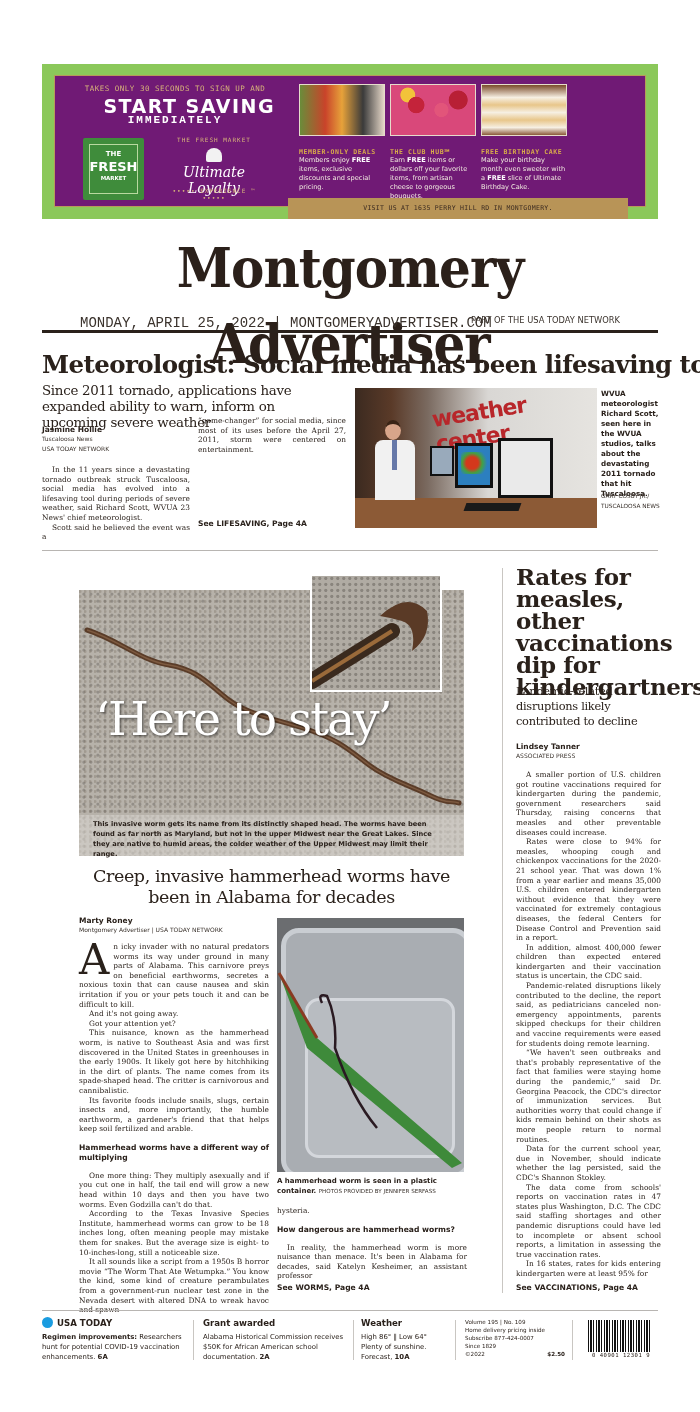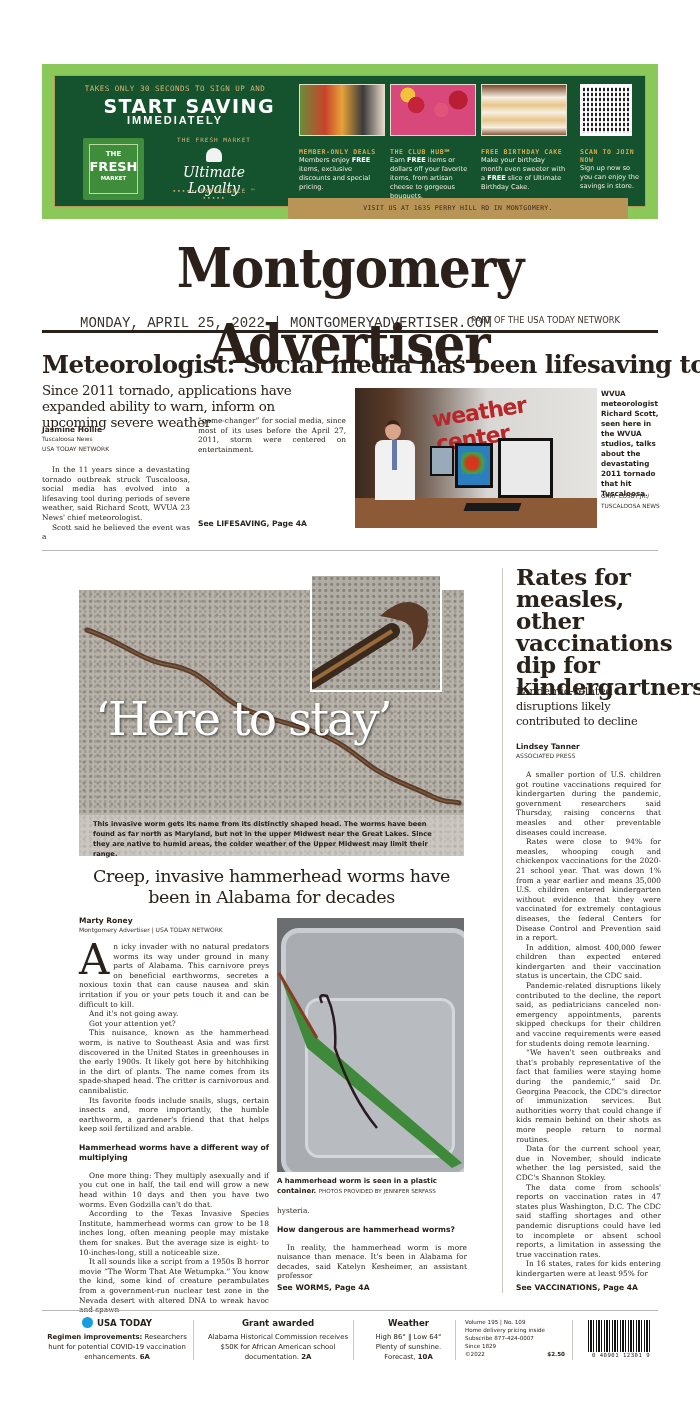--- a/index.html
+++ b/index.html
@@ -1,24 +1,24 @@
 <!DOCTYPE html>
 <html><head>
 <meta charset="utf-8">
 <style>
   * { box-sizing: border-box; margin: 0; padding: 0; }
   html, body { width: 700px; height: 1412px; background: #ffffff; overflow: hidden; }
   body { position: relative; font-family: "DejaVu Serif", serif; color: #2a211b; }
 
   
   .ad { position: absolute; left: 42px; top: 64px; width: 616px; height: 155px; background: #8bc85a; }
-  .ad-inner { position: absolute; left: 12px; top: 11px; width: 592px; height: 132px; background: #14532d; border: 1px solid #b79a5a; padding-left: 13px; }
+  .ad-inner { position: absolute; left: 12px; top: 11px; width: 592px; height: 132px; background: #701a75; border: 1px solid #b79a5a; padding-left: 13px; }
   .ad-kicker { position: absolute; left: 20px; top: 8px; width: 200px; text-align: center; font-family: "DejaVu Sans Mono", monospace; font-size: 7.5px; letter-spacing: 0.5px; color: #d7b47a; }
   .ad-h1 { position: absolute; left: 20px; top: 19px; width: 200px; text-align: right; font-family: "DejaVu Sans", sans-serif; font-weight: bold; font-size: 19px; color: #fff; letter-spacing: 1.5px; }
-  .ad-h2 { position: absolute; left: 20px; top: 38px; width: 200px; text-align: center; font-family: Liberation Sans, sans-serif; font-weight: bold; font-size: 11px; color: #fff; letter-spacing: 2px; }
+  .ad-h2 { position: absolute; left: 20px; top: 38px; width: 200px; text-align: center; font-family: Liberation Mono, monospace; font-weight: bold; font-size: 11px; color: #fff; letter-spacing: 2px; }
   .fm-logo { position: absolute; left: 28px; top: 62px; width: 61px; height: 62px; background: #3f8c3b; border-radius: 2px; }
   .fm-logo .frame { position: absolute; left: 6px; top: 6px; right: 6px; bottom: 6px; border: 1px solid #b9d9a0; }
   .fm-logo .t1 { position: absolute; top: 12px; width: 100%; text-align: center; font-family: "DejaVu Sans", sans-serif; font-size: 7px; color: #fff; font-weight: bold; }
   .fm-logo .t2 { position: absolute; top: 21px; width: 100%; text-align: center; font-family: "DejaVu Sans", sans-serif; font-size: 13px; color: #fff; font-weight: bold; }
   .fm-logo .t3 { position: absolute; top: 37px; width: 100%; text-align: center; font-family: "DejaVu Sans", sans-serif; font-size: 5.5px; color: #fff; font-weight: bold; }
   .loyalty { position: absolute; left: 104px; top: 58px; width: 110px; height: 70px; }
   .loyalty .arc { position: absolute; top: 2px; width: 100%; text-align: center; font-family: "DejaVu Sans Mono", monospace; font-size: 6px; color: #d7b47a; letter-spacing: 1px; }
   .loyalty .hat { position: absolute; left: 47px; top: 14px; width: 16px; height: 14px; background: #f2f2f2; border-radius: 8px 8px 2px 2px; }
   .loyalty .script { position: absolute; top: 30px; width: 100%; text-align: center; font-family: "DejaVu Serif", serif; font-style: italic; font-size: 14px; color: #fff; }
   .loyalty .exp { position: absolute; top: 53px; width: 100%; text-align: center; font-family: "DejaVu Sans Mono", monospace; font-size: 6px; color: #d7b47a; letter-spacing: 1px; }
@@ -96,21 +96,21 @@
 
   
   .vac-head { position: absolute; left: 516px; top: 566px; width: 150px; font-family: "DejaVu Serif", serif; font-weight: bold; font-size: 23px; line-height: 22px; color: #2a211b; letter-spacing: -0.4px; }
   .vac-deck { position: absolute; left: 516px; top: 684px; width: 150px; font-size: 11.4px; line-height: 15px; color: #2a211b; letter-spacing: -0.3px; }
   .vac-by { position: absolute; left: 516px; top: 742px; width: 150px; }
   .vac-body { position: absolute; left: 516px; top: 770px; width: 145px; }
   .vac-jump { position: absolute; left: 516px; top: 1283px; }
 
   
   .foot-rule { position: absolute; left: 42px; top: 1310px; width: 616px; height: 1px; background: #b8b5b2; }
-  .foot { position: absolute; top: 1317px; font-family: "DejaVu Sans", sans-serif; color: #2a211b; text-align: center; }
+  .foot { position: absolute; top: 1317px; font-family: "DejaVu Sans", sans-serif; color: #2a211b; }
   .foot .ttl { font-weight: bold; font-size: 8.6px; line-height: 12px; }
   .foot .txt { font-size: 6.9px; line-height: 10px; margin-top: 3px; }
   .usat-dot { display: inline-block; width: 11px; height: 11px; border-radius: 50%; background: #1a9ce0; vertical-align: -2px; margin-right: 4px; }
   .foot-div { position: absolute; top: 1320px; width: 1px; height: 40px; background: #c9c6c2; }
   .meta { position: absolute; left: 465px; top: 1318px; width: 100px; font-family: "DejaVu Sans", sans-serif; font-size: 5.6px; line-height: 8px; color: #2a211b; }
   .meta .price-row { display: flex; justify-content: space-between; }
   .barcode { position: absolute; left: 582px; top: 1320px; width: 78px; height: 40px; }
   .barcode .bars { width: 64px; height: 32px; margin-left: 6px; background: repeating-linear-gradient(90deg, #111 0 1px, #fff 1px 2px, #111 2px 4px, #fff 4px 5px, #111 5px 6px, #fff 6px 8px); }
   .barcode .num { font-family: "DejaVu Sans Mono", monospace; font-size: 5.6px; text-align: center; letter-spacing: 0.5px; }
 </style>
@@ -143,25 +143,20 @@
     <div class="promo" style="left:335px">
       <div class="photo" style="background:radial-gradient(circle at 30% 40%,#c4233a 0 12%,transparent 13%),radial-gradient(circle at 60% 50%,#e2557a 0 12%,transparent 13%),radial-gradient(circle at 20% 20%,#f2c33a 0 9%,transparent 10%),radial-gradient(circle at 80% 30%,#b81f35 0 12%,transparent 13%),#d9487a;"></div>
       <div class="label">THE CLUB HUB℠</div>
       <div class="desc"><span>Earn </span><b>FREE</b><span> items or dollars off your favorite items, from artisan cheese to gorgeous bouquets.</span></div>
     </div>
     <div class="promo" style="left:426px">
       <div class="photo" style="background:linear-gradient(180deg,#7a4a2a 0%,#f6efe2 25%,#e8c68a 40%,#f6efe2 55%,#e8c68a 70%,#f6efe2 85%,#8a5a3a 100%);"></div>
       <div class="label">FREE BIRTHDAY CAKE</div>
       <div class="desc"><span>Make your birthday month even sweeter with a </span><b>FREE</b><span> slice of Ultimate Birthday Cake.</span></div>
     </div>
-    <div class="promo" style="left:525px; width:62px">
-      <div class="qr"></div>
-      <div class="label">SCAN TO JOIN NOW</div>
-      <div class="desc">Sign up now so you can enjoy the savings in store.</div>
-    </div>
   </div>
   <div class="ad-visit">VISIT US AT 1635 PERRY HILL RD IN MONTGOMERY.</div>
 </div>
 
 <div class="masthead">Montgomery Advertiser</div>
 <div class="dateline">MONDAY, APRIL 25, 2022  |  MONTGOMERYADVERTISER.COM</div>
 <div class="network">PART OF THE USA TODAY NETWORK</div>
 <div class="rule-thick"></div>
 
 <div class="lead-head">Meteorologist: Social media has been lifesaving tool</div>

